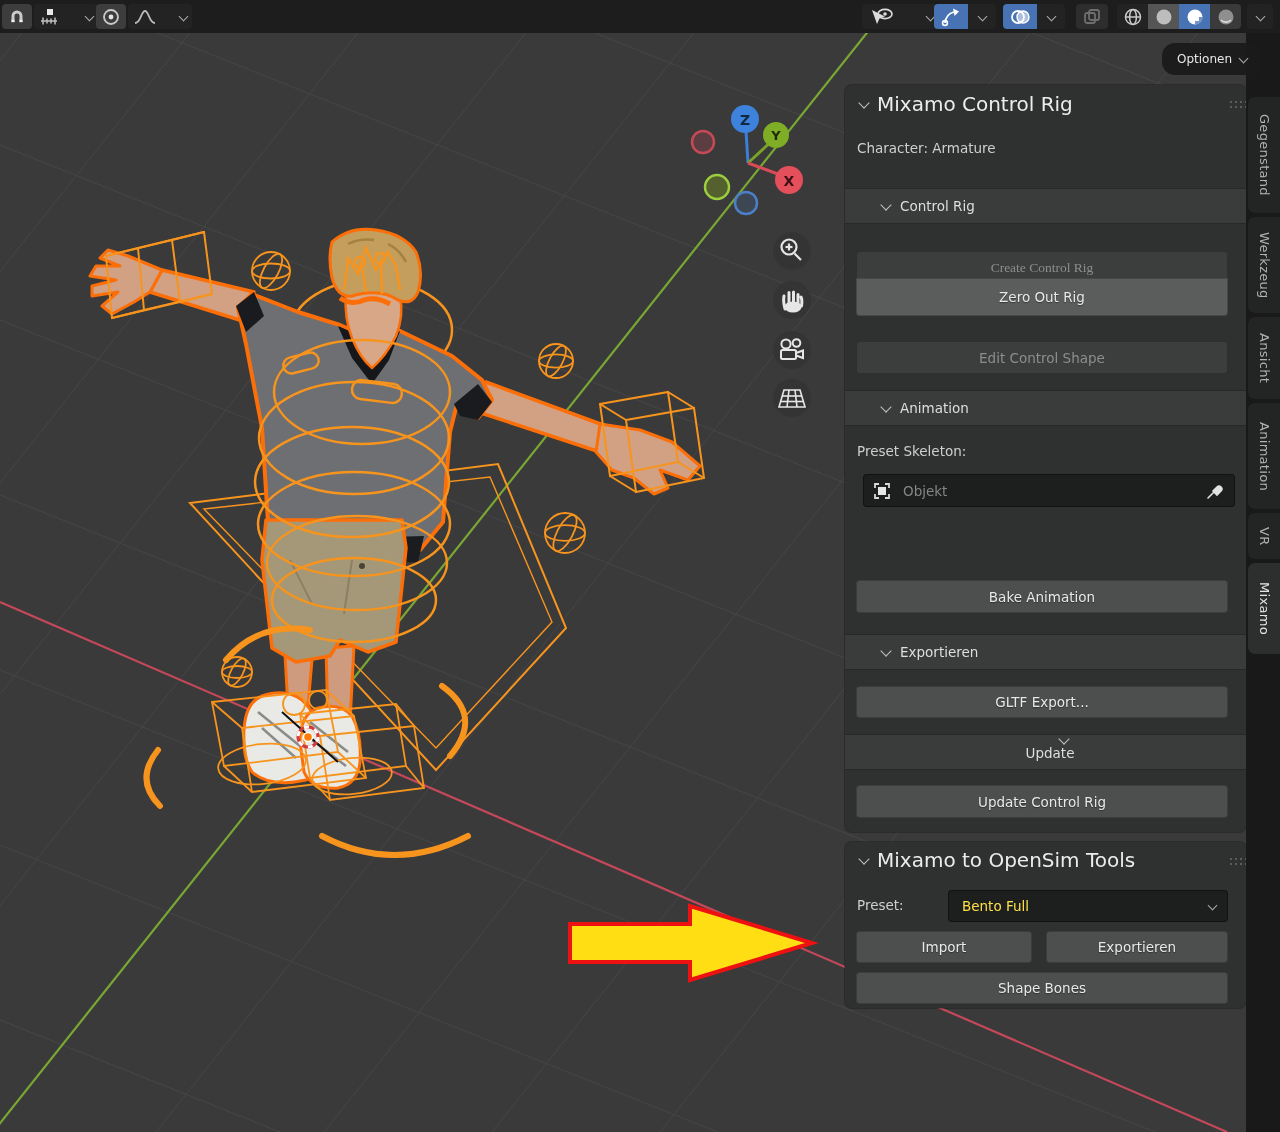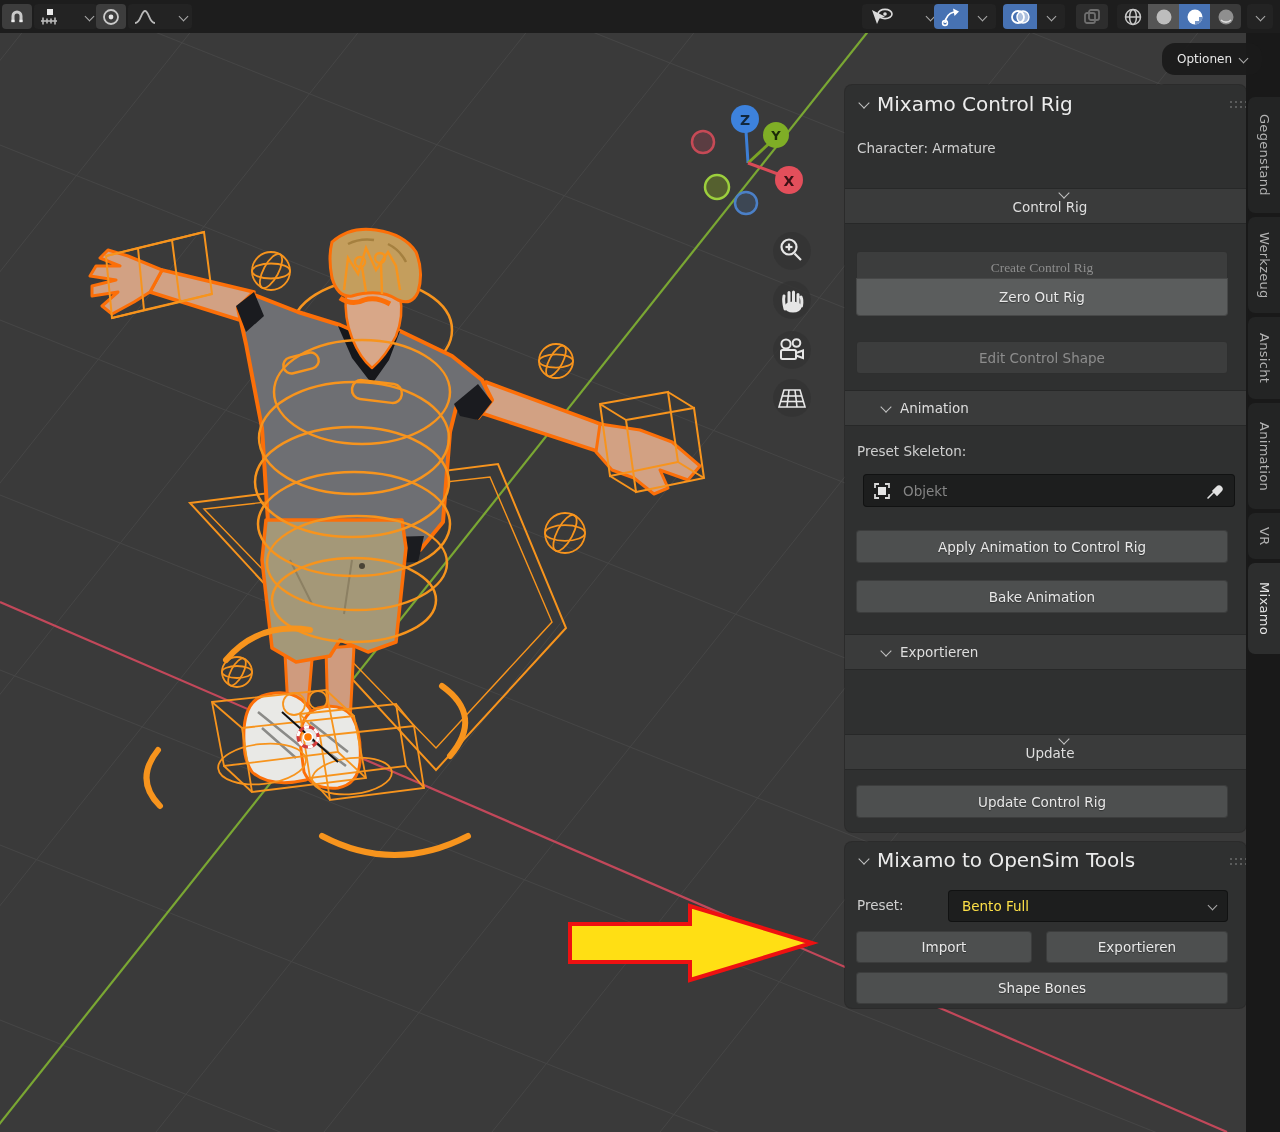--- a/index.html
+++ b/index.html
@@ -401,21 +401,21 @@
   </div>
 
   <div class="panel" style="top:85px;height:747px;">
     <div class="p-header">
       <span class="chevd" style="margin-left:14px;"></span>
       <span class="p-title">Mixamo Control Rig</span>
       <span class="grips"></span>
     </div>
     <div class="pl-label" style="top:55px;">Character: Armature</div>
 
-    <div class="strip" style="top:103px;flex-direction:column;">
+    <div class="strip" style="top:103px;">
       <span class="chevd"></span>
       <span class="s-label">Control Rig</span>
     </div>
     <div class="btn disabled grp-top" style="top:166px;height:34px;font-family:Liberation Serif, serif;">Create Control Rig</div>
     <div class="btn bright grp-bot" style="top:193px;height:38px;">Zero Out Rig</div>
     <div class="btn disabled" style="top:256px;">Edit Control Shape</div>
 
     <div class="strip" style="top:305px;">
       <span class="chevd"></span>
       <span class="s-label">Animation</span>
@@ -424,27 +424,27 @@
     <div class="well" style="top:389px;">
       <svg width="22" height="22" style="margin-left:8px;">
         <path d="M4,8 V4 H8 M14,4 H18 V8 M18,14 V18 H14 M8,18 H4 V14" fill="none" stroke="#d8d8d8" stroke-width="1.8"></path>
         <rect x="7" y="7" width="8" height="8" fill="#e6e6e6"></rect>
       </svg>
       <span class="ph">Objekt</span>
       <svg width="20" height="20" style="position:absolute;right:10px;">
         <path d="M3,17 L9,11 M9,11 L12,14 L16,10 Q18,8 16,6 Q14,4 12,6 L8,10 Z" fill="#e2e2e2" stroke="#e2e2e2" stroke-width="1.6" stroke-linecap="round"></path>
       </svg>
     </div>
-    <div class="btn" style="top:445px;">Apply Animation to Control Rig</div>
     <div class="btn" style="top:495px;">Bake Animation</div>
 
     <div class="strip" style="top:549px;">
       <span class="chevd"></span>
       <span class="s-label">Exportieren</span>
     </div>
+    <div class="btn" style="top:601px;height:32px;">GLTF Export...</div>
 
     <div class="strip" style="top:649px;flex-direction:column;">
       <span class="chevd"></span>
       <span class="s-label">Update</span>
     </div>
     <div class="btn" style="top:700px;">Update Control Rig</div>
   </div>
 
   <div class="panel" style="top:842px;height:166px;">
     <div class="p-header" style="height:36px;">

